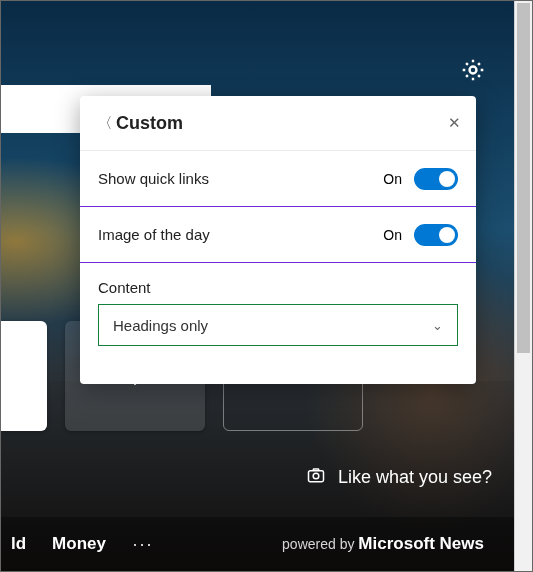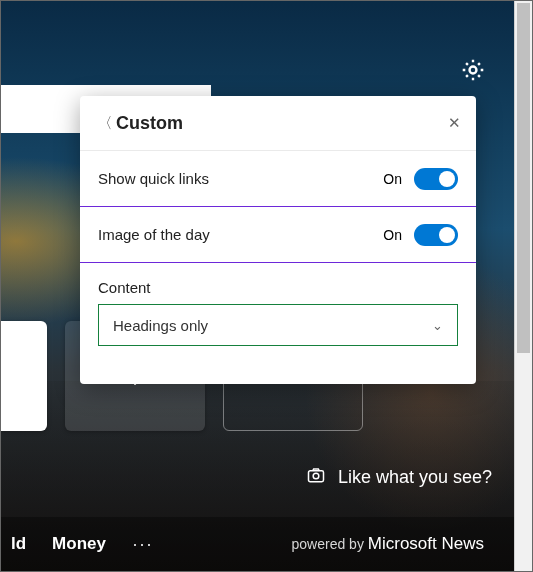--- a/index.html
+++ b/index.html
@@ -66,21 +66,21 @@
     
     .navbar{
       position:absolute; left:0; right:18px; bottom:0; height:54px;
       background:rgba(0,0,0,.35);
       display:flex; align-items:center; justify-content:space-between;
       padding:0 30px 0 10px; color:#fff;
     }
     .nav-left{display:flex; align-items:flex-start; gap:26px; font-size:17px; font-weight:600;}
     .nav-left .dots{font-size:18px; letter-spacing:1px; font-weight:400; opacity:.9; cursor:pointer;}
     .powered{font-size:14px; color:#d6d6d6;}
-    .powered b{color:#fff; font-weight:400; font-size:17px;}
+    .powered b{color:#fff; font-weight:700; font-size:17px;}
     
     .popover{
       position:absolute; top:95px; left:79px; width:396px;
       background:#fff; border-radius:4px;
       box-shadow:0 6px 24px rgba(0,0,0,.35);
       padding-bottom:22px;
     }
     .pop-header{
       height:55px; display:flex; align-items:center;
       padding:0 14px; border-bottom:1px solid #eaeaea;

